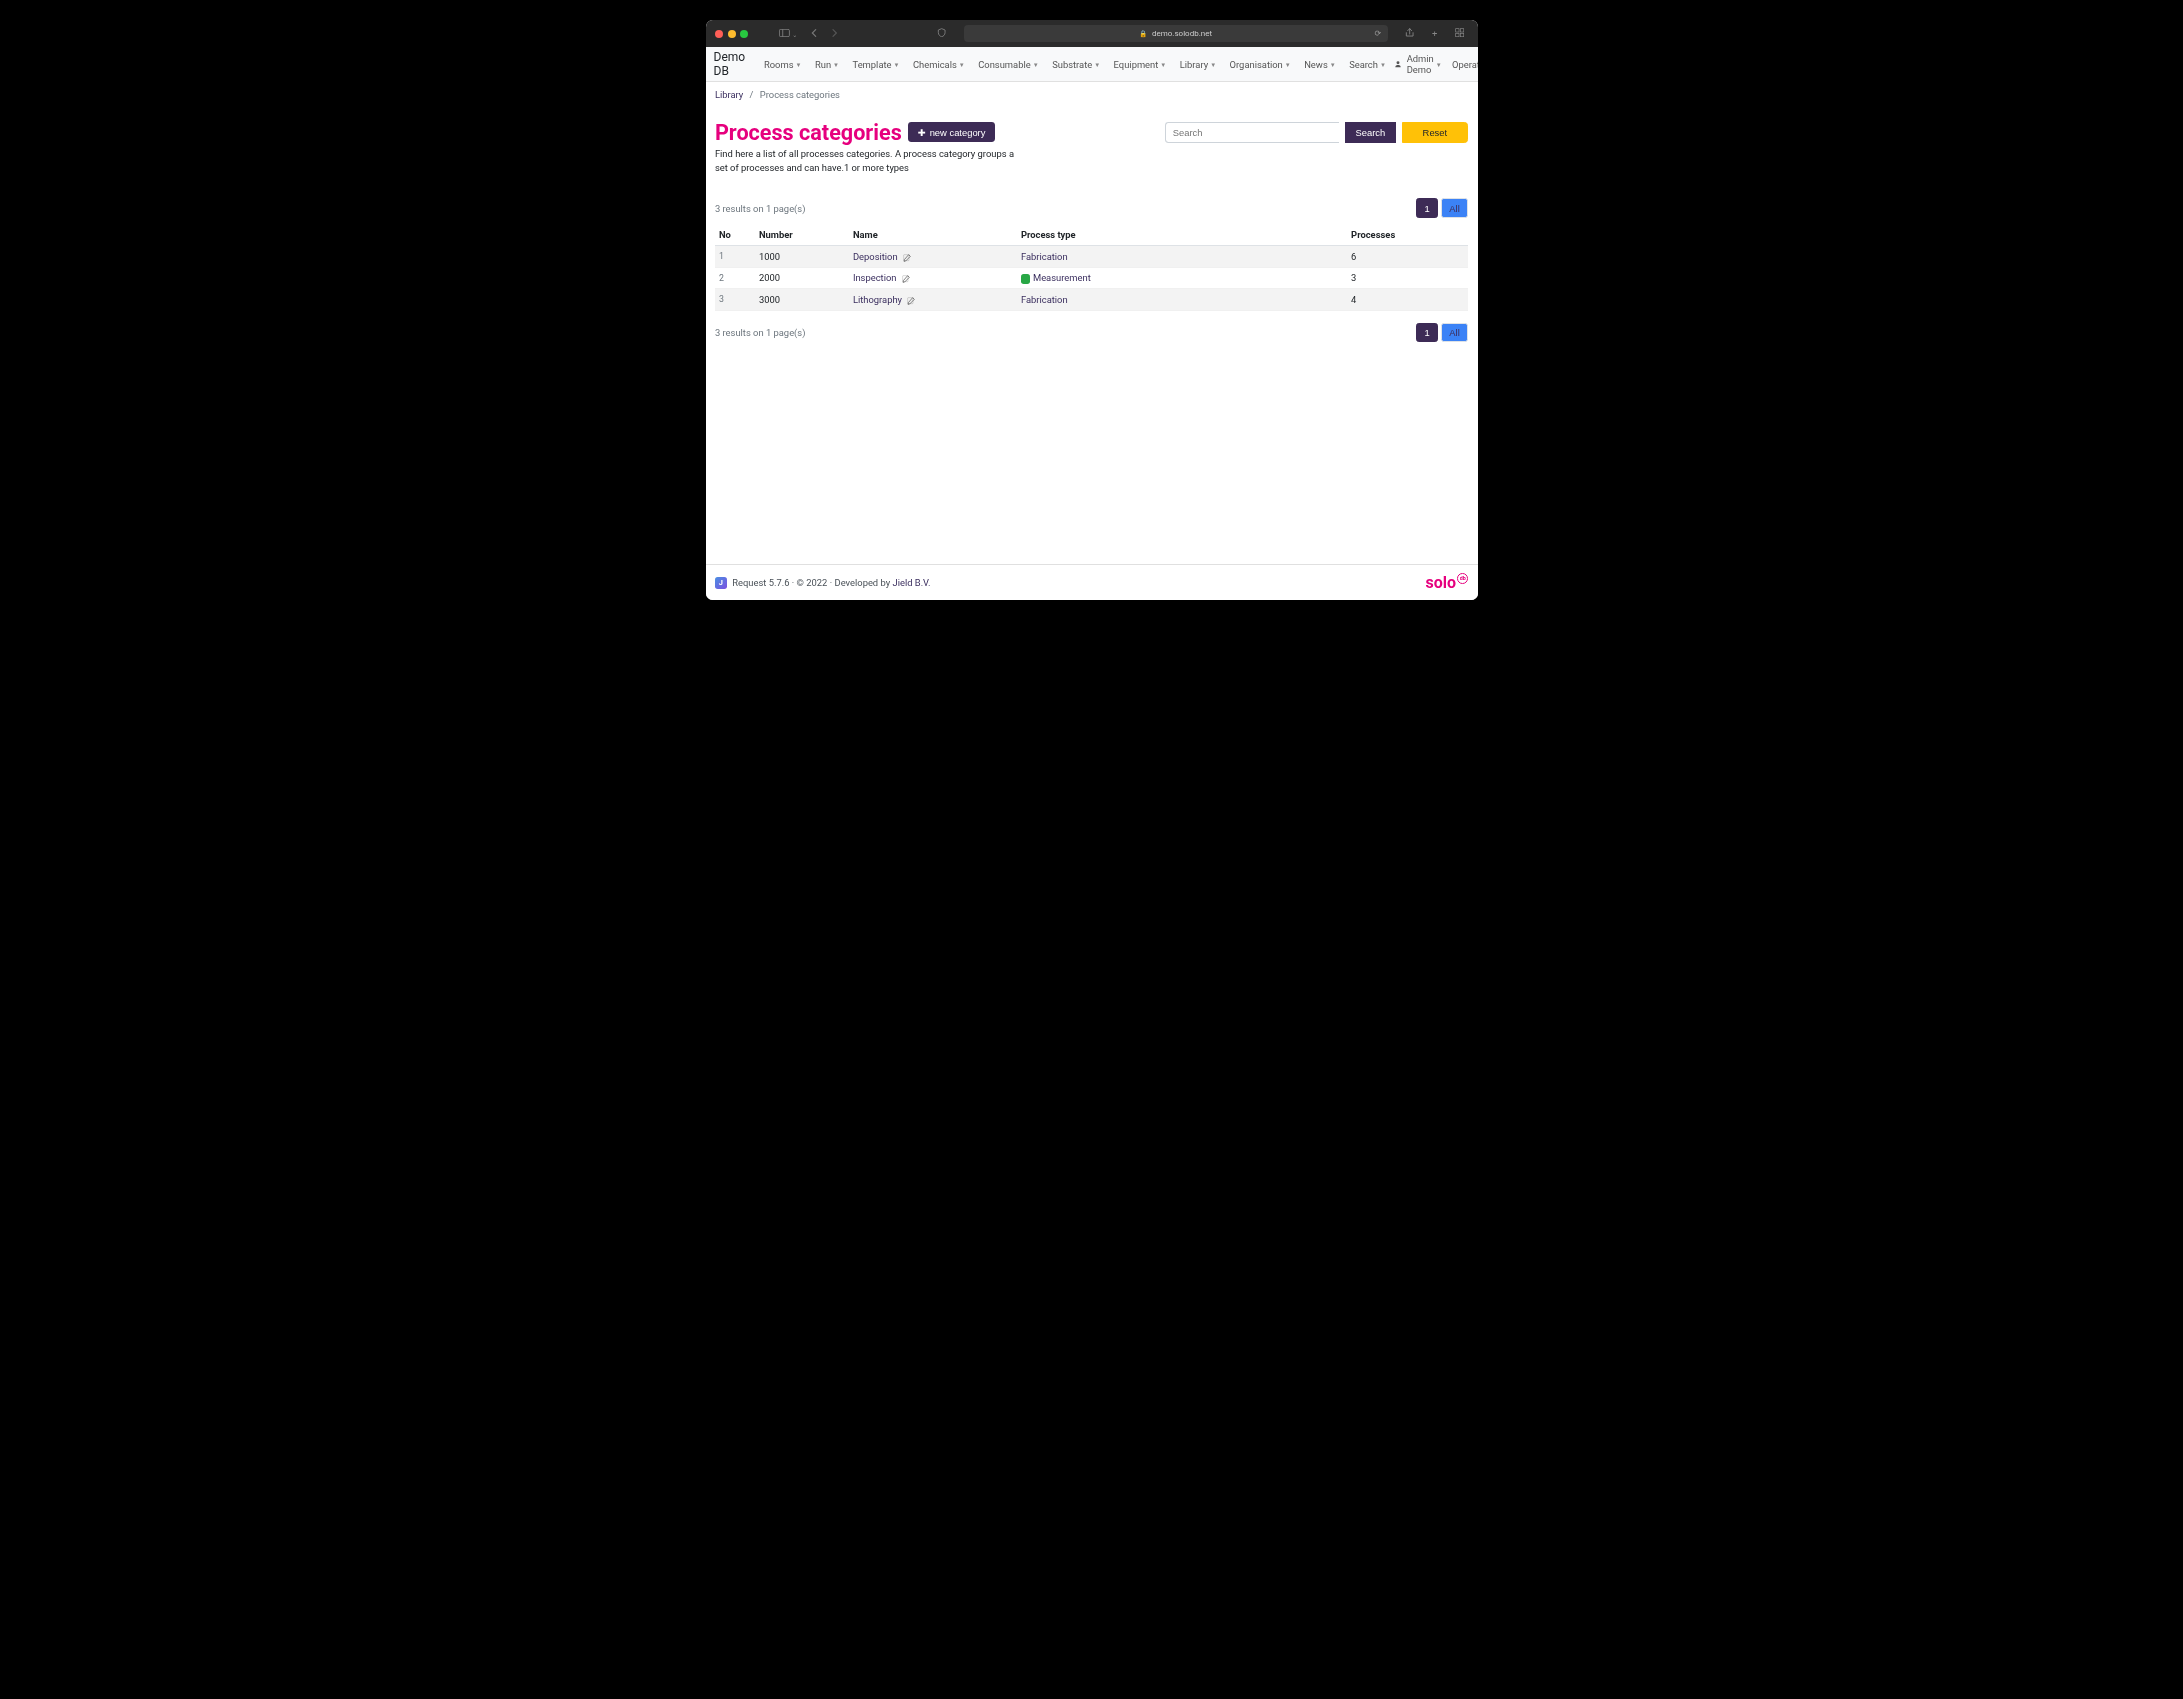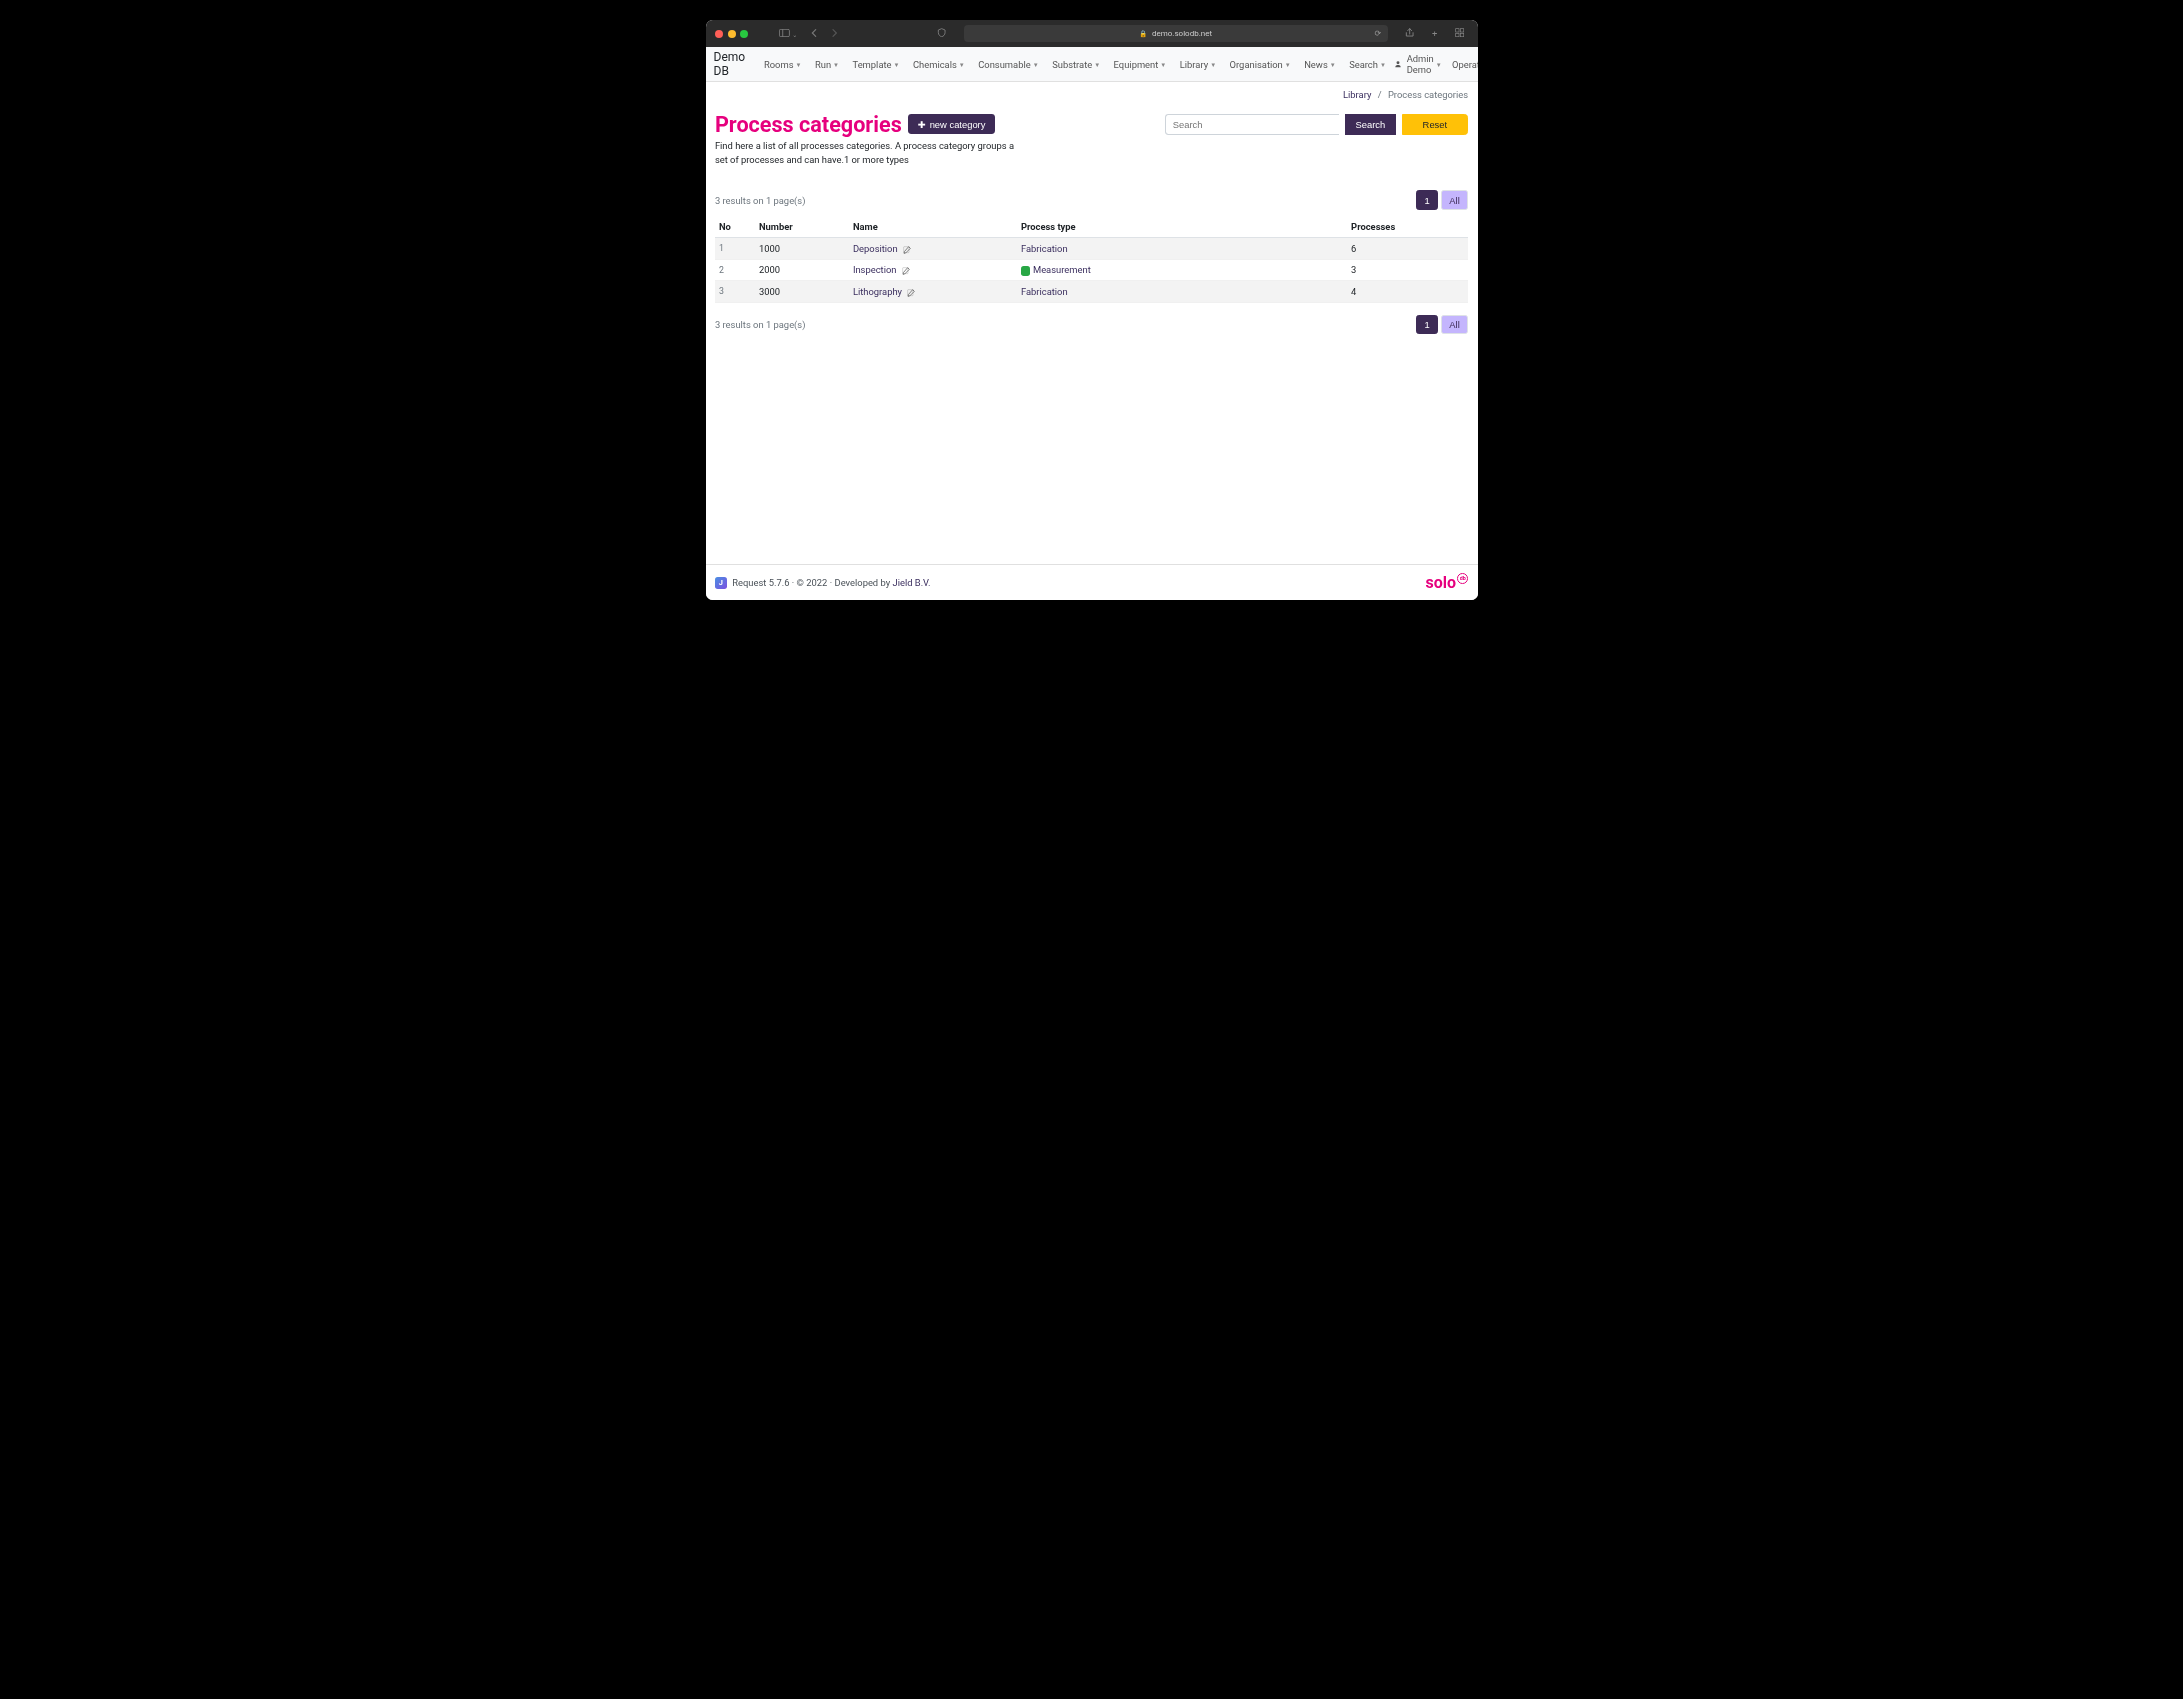--- a/index.html
+++ b/index.html
@@ -72,21 +72,21 @@
 }
 .nav-item .caret { font-size: 6px; color: #888; }
 .nav-right { display: flex; gap: 5px; align-items: center; }
 .nav-right .nav-item { padding: 4px 2.7px; }
 .user-icon { margin-right: 2.7px; }
 
 .content-wrap { display: flex; flex: 1; }
 .main { flex: 1; padding: 6.7px 9.4px 13.5px; }
 .sidebar { width: 121px; padding: 6.7px 9.4px; }
 
-.breadcrumb { font-size: 9.4px; color: #6c757d; margin-bottom: 12px; text-align: right; }
+.breadcrumb { font-size: 9.4px; color: #6c757d; margin-bottom: 20px; }
 .breadcrumb a { color: #3b2f5f; text-decoration: none; }
 .breadcrumb .sep { margin: 0 4px; color: #6c757d; }
 
 .page-title-row { display: flex; align-items: center; gap: 6.7px; margin-bottom: 2.7px; }
 .page-title { font-size: 21.6px; font-weight: 700; color: #e6007e; }
 .btn-new {
   background: #3d2b56;
   color: #fff;
   border: none;
   padding: 4.7px 9.4px;
@@ -134,21 +134,21 @@
   justify-content: space-between;
   align-items: center;
   margin-top: 16px;
   margin-bottom: 5.4px;
 }
 .result-text { color: #6c757d; font-size: 9.4px; }
 .pagination { display: flex; gap: 2.7px; }
 .page-btn {
   padding: 3.4px 7.4px;
   border: 0.7px solid #dee2e6;
-  background: #c4b5fd;
+  background: #3b82f6;
   color: #3d2b56;
   border-radius: 2.7px;
   font-size: 9.4px;
   cursor: pointer;
 }
 .page-btn.active { background: #3d2b56; color: #fff; border-color: #3d2b56; }
 
 table { width: 100%; border-collapse: collapse; font-size: 9.4px; }
 thead th {
   text-align: left;

